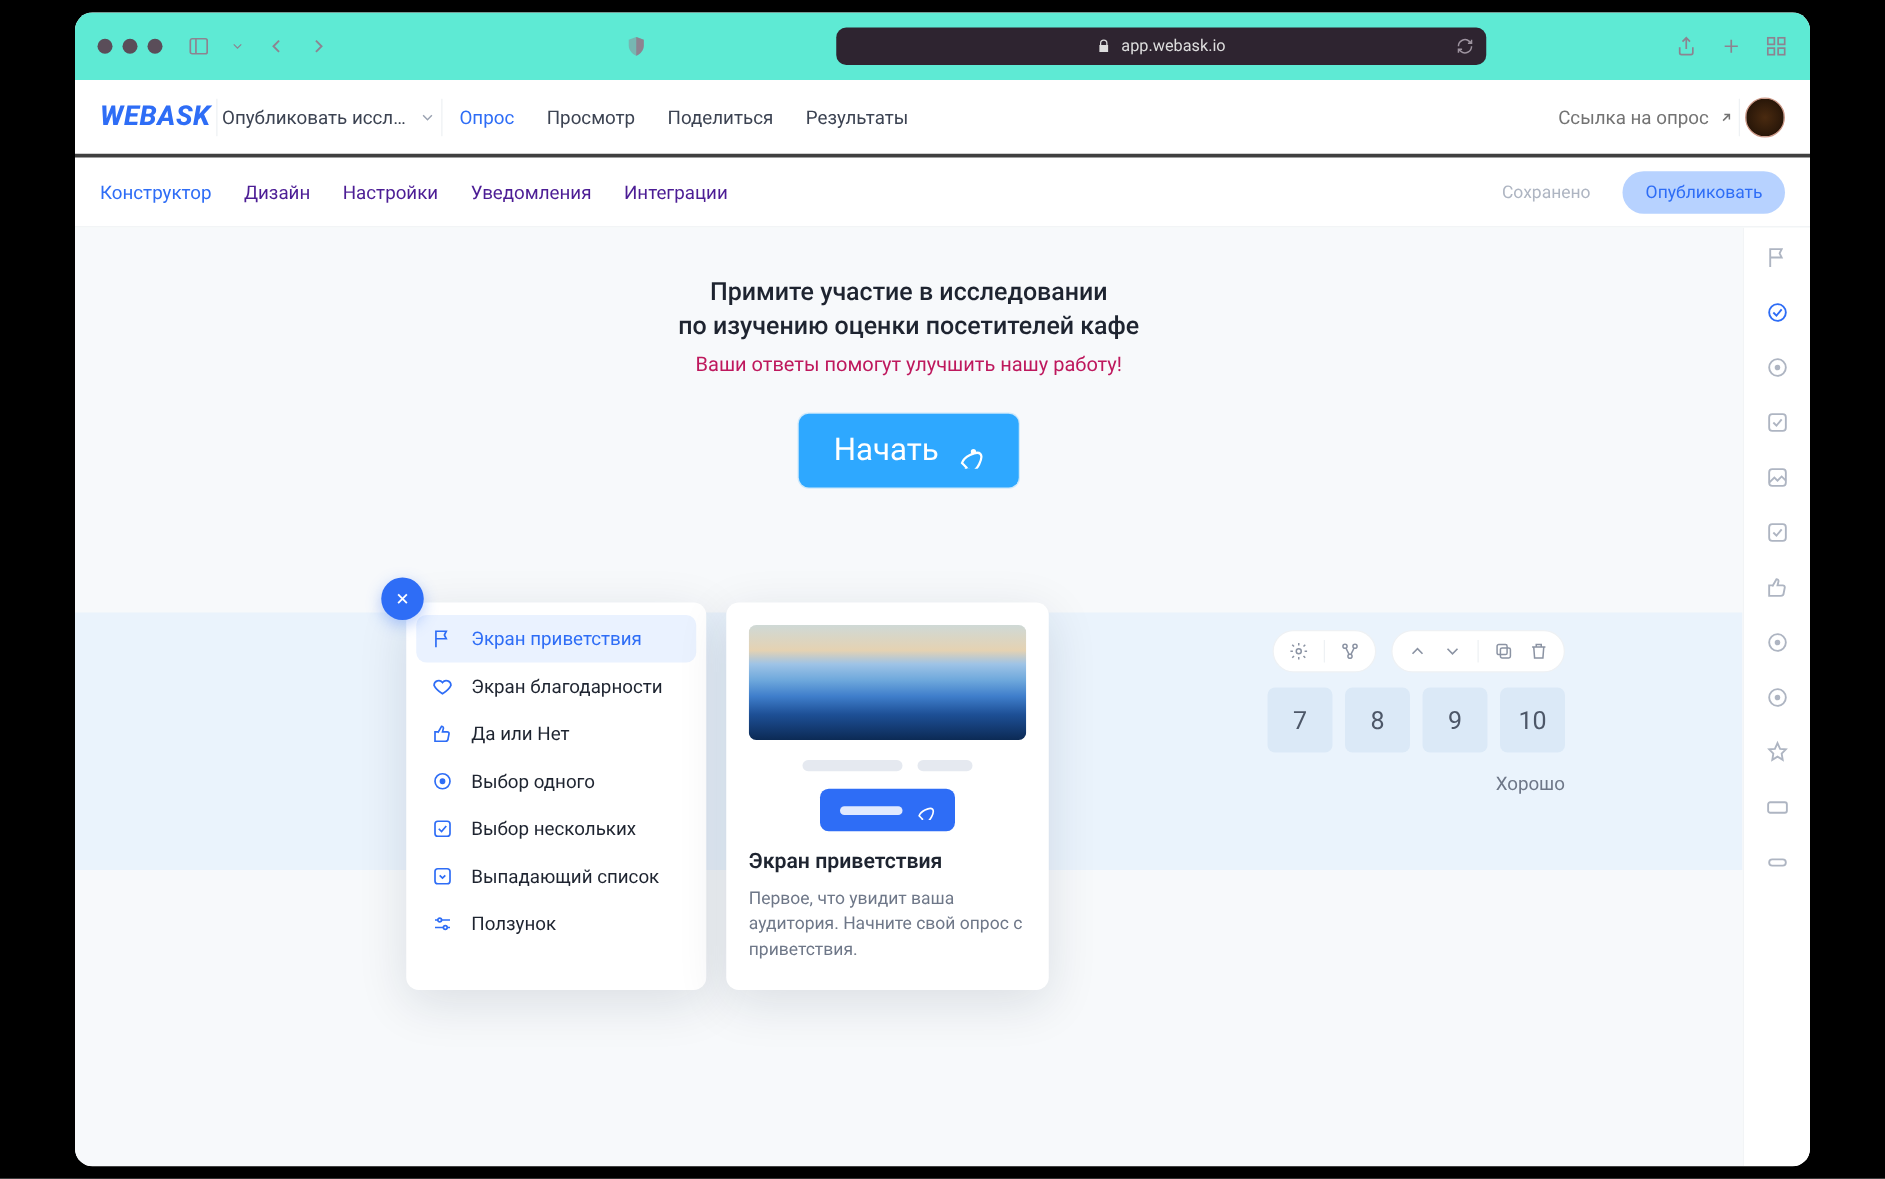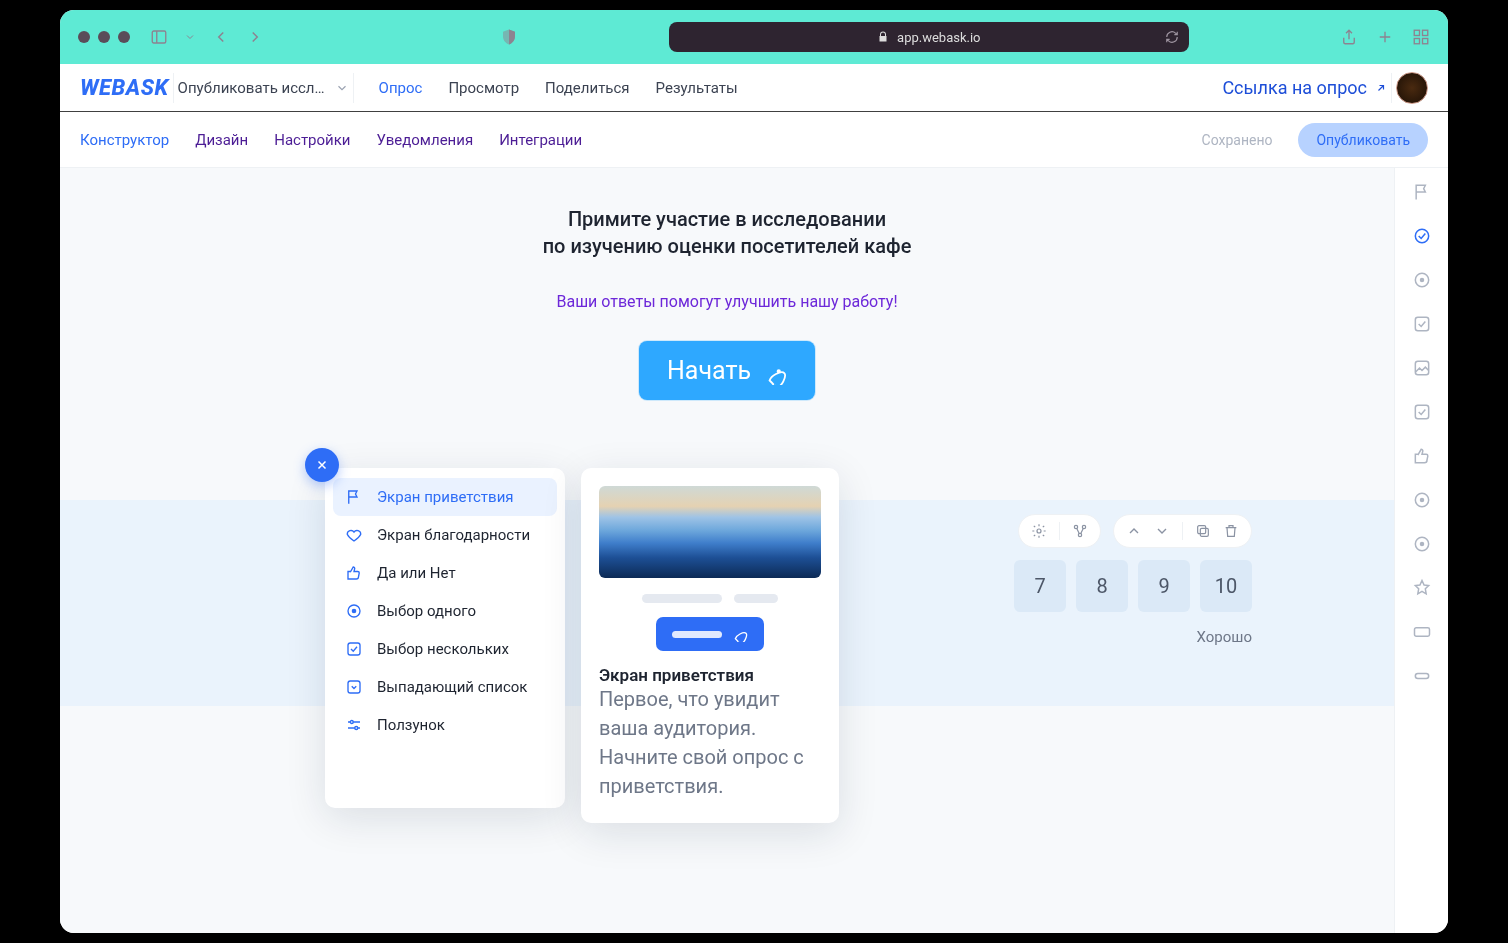--- a/index.html
+++ b/index.html
@@ -7,45 +7,45 @@
   .window{width:1388px;height:923px;background:#fff;border-radius:14px;overflow:hidden;box-shadow:0 10px 40px rgba(0,0,0,.5);display:flex;flex-direction:column}
   .titlebar{height:54px;background:#5eead4;display:flex;align-items:center;padding:0 18px;gap:20px}
   .traffic{display:flex;gap:8px}
   .dot{width:12px;height:12px;border-radius:50%;background:#5a4d59}
   .tb-icon{width:18px;height:18px;color:#8d8390}
   .tb-group{display:flex;align-items:center;gap:16px}
   .addr{flex:1;display:flex;justify-content:center}
   .addr-box{background:#2e2430;border-radius:8px;height:30px;min-width:520px;display:flex;align-items:center;justify-content:center;gap:8px;color:#ddd;font-size:13px;position:relative}
   .addr-box .reload{position:absolute;right:10px;color:#9d939f}
   .tb-right{display:flex;gap:18px;align-items:center}
-  .header{height:48px;border-bottom:1px solid #404040;display:flex;align-items:center;padding:0 20px;gap:4px}
+  .header{height:62px;border-bottom:3px solid #404040;display:flex;align-items:center;padding:0 20px;gap:4px}
   .logo{color:#2e6df6;font-weight:800;font-size:22px;letter-spacing:.5px;font-style:italic}
   .vline{width:1px;height:30px;background:#eef1f4}
   .proj{display:flex;align-items:center;gap:10px;color:#3c4352;font-size:15px;cursor:pointer}
   .proj svg{color:#9aa2b1}
-  .tabs1{display:flex;gap:26px;margin-left:21px}
+  .tabs1{display:flex;gap:26px;margin-left:10px}
   .tab1{font-size:15px;color:#3c4352;cursor:pointer}
   .tab1.active{color:#2e6df6}
   .header .spacer{flex:1}
-  .survey-link{color:#1d4ed8;font-size:18px;display:flex;align-items:center;gap:8px;cursor:pointer}
+  .survey-link{color:#737373;font-size:15px;display:flex;align-items:center;gap:8px;cursor:pointer}
   .avatar{width:32px;height:32px;border-radius:50%;background:radial-gradient(circle at 50% 50%,#4a2a10,#1a0e05);border:1px solid #c98;flex:none}
   .subheader{height:56px;border-bottom:1px solid #eef1f4;display:flex;align-items:center;padding:0 20px;gap:26px}
   .tab2{font-size:15px;color:#4c1d95;cursor:pointer}
   .tab2.active{color:#2e6df6}
   .subheader .spacer{flex:1}
   .saved{color:#aeb5c2;font-size:14px}
   .publish{background:#b7d2ff;color:#2e6df6;border:none;border-radius:999px;padding:9px 18px;font-size:14px;cursor:pointer}
   .content{flex:1;position:relative;overflow:hidden;display:flex}
   .canvas{flex:1;overflow:hidden;position:relative;background:#f7f9fb}
   .rightrail{width:54px;border-left:1px solid #eef1f4;background:#fff;display:flex;flex-direction:column;align-items:center;padding-top:14px;gap:24px}
   .rail-icon{width:20px;height:20px;color:#aeb5c2;cursor:pointer}
   .rail-icon.active{color:#2e6df6}
   .hero{background:#f7f9fb;padding:38px 20px 100px;text-align:center}
   .hero h1{font-size:20px;font-weight:500;color:#1e2430;line-height:1.35}
-  .hero p{margin-top:32px;color:#6d28d9;font-size:16px}
+  .hero p{margin-top:8px;color:#be185d;font-size:16px}
   .start-btn{margin-top:30px;display:inline-flex;align-items:flex-end;gap:14px;background:#2ea8ff;color:#fff;border:none;border-radius:8px;padding:15px 28px;font-size:25px;cursor:pointer;box-shadow:0 0 0 1px rgba(46,168,255,.2)}
   .question-card{background:#eaf3fc;border-radius:0;padding:60px 32px 60px;margin:0;position:relative}
   .q-inner{max-width:1050px;margin:0 auto;position:relative}
   .q-toolbar{position:absolute;top:-46px;right:0;display:flex;gap:12px;align-items:center}
   .pill{background:#fff;border:1px solid #eef1f4;border-radius:999px;height:34px;display:flex;align-items:center;padding:0 12px;gap:12px;color:#8b93a3}
   .pill .sep{width:1px;height:18px;background:#eef1f4}
   .pill svg{width:16px;height:16px;cursor:pointer}
   .scale{display:flex;gap:10px;justify-content:flex-end;max-width:760px;margin-left:auto}
   .scale-box{width:52px;height:52px;background:#dbe9f7;border-radius:6px;display:flex;align-items:center;justify-content:center;font-size:20px;color:#4d5768;cursor:pointer}
   .scale-label-right{text-align:right;max-width:760px;margin:16px 0 0 auto;color:#6e7788;font-size:15px}
@@ -59,21 +59,21 @@
   .mi-icon{width:18px;height:18px;color:#2e6df6;flex:none}
   .preview{width:258px;background:#fff;border-radius:10px;box-shadow:0 10px 40px rgba(20,30,60,.12);padding:18px 18px 22px}
   .preview-img{width:100%;height:92px;border-radius:6px;overflow:hidden;margin-bottom:16px}
   .sky{width:100%;height:100%;background:linear-gradient(180deg,#cfd9d6 0%,#e5d2b2 22%,#9ec3e6 34%,#6ea8dc 48%,#3f7ecb 62%,#1d4f95 78%,#0c2a55 100%)}
   .ph-lines{display:flex;gap:12px;justify-content:center;margin-bottom:14px}
   .ph-line{height:9px;border-radius:5px;background:#e5e9f0}
   .ph-a{width:80px}.ph-b{width:44px}
   .preview-btn{margin:0 auto 6px;display:flex;align-items:center;justify-content:center;gap:10px;background:#2e6df6;color:#fff;border-radius:7px;height:34px;width:108px}
   .preview-btn .bar{width:50px;height:7px;background:rgba(255,255,255,.85);border-radius:4px}
   .preview h3{margin-top:14px;font-size:17px;font-weight:600;color:#1e2430}
-  .preview p{margin-top:0;font-size:20px;color:#6e7788;line-height:1.45}
+  .preview p{margin-top:10px;font-size:14px;color:#6e7788;line-height:1.45}
   svg{display:block}
 </style>
 </head>
 <body>
 
 <div class="window">
 
   <div class="titlebar">
     <div class="traffic">
       <div class="dot"></div>

